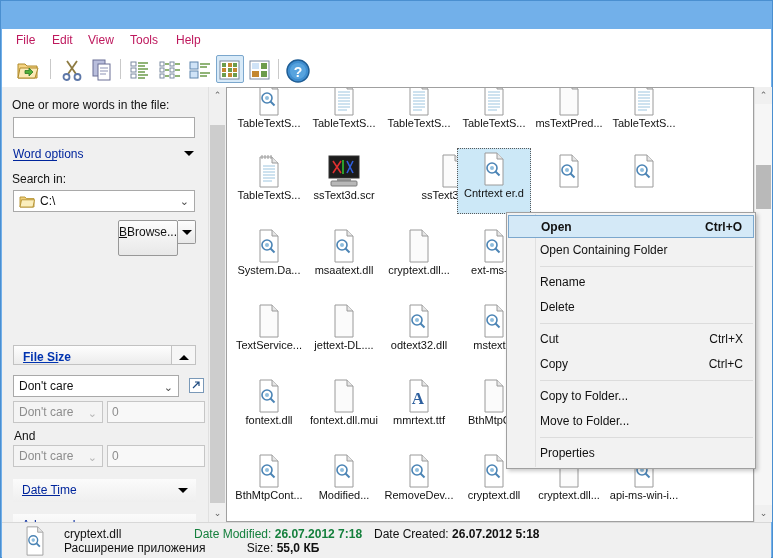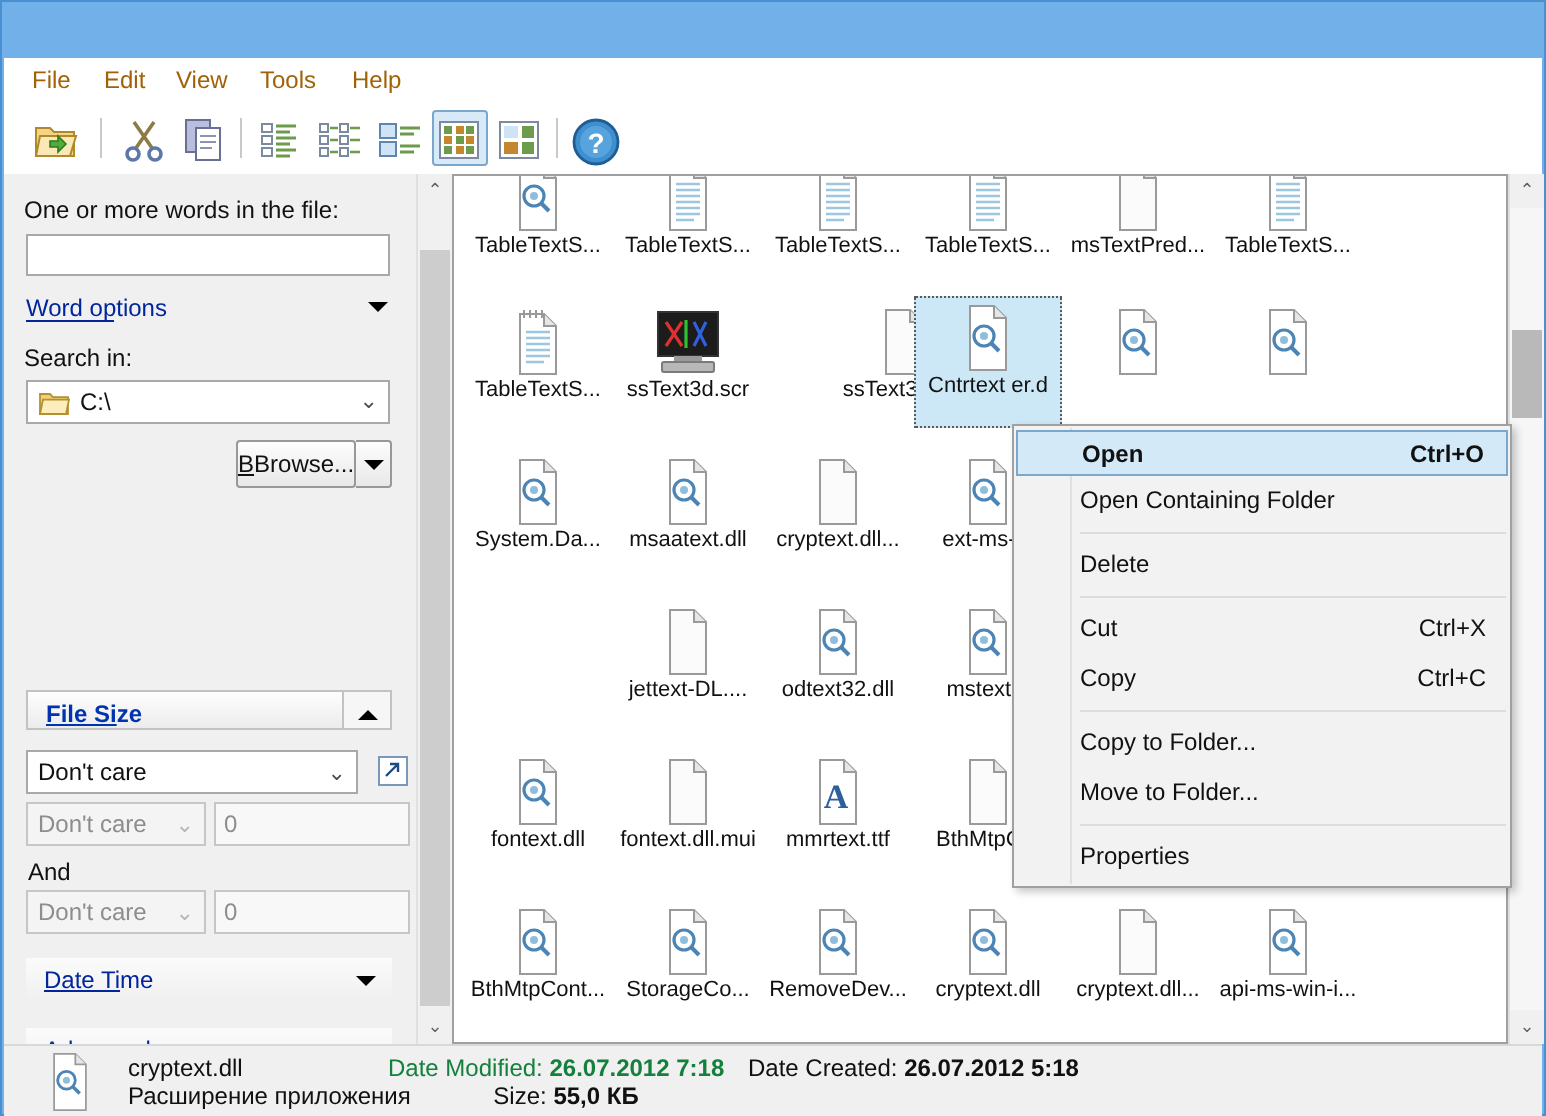--- a/index.html
+++ b/index.html
@@ -44,21 +44,21 @@
     background:#f0f0f0;
   }
   
   .menubar{
     position:absolute;left:0;top:0;width:769px;height:22px;
     background:#ffffff;
     border-bottom:0;
   }
   .menuitem{
     position:absolute;top:3px;height:16px;padding:0 8px;
-    font-size:12px;color:#a16207;line-height:16px;cursor:default;
+    font-size:12px;color:#be185d;line-height:16px;cursor:default;
   }
   
   .toolbar{
     position:absolute;left:0;top:22px;width:769px;height:36px;
     background:#ffffff;border-bottom:1px solid #c6c6c6;
   }
   .tbtn{
     position:absolute;top:4px;width:28px;height:28px;cursor:default;
     border:1px solid transparent;border-radius:2px;
     box-sizing:border-box;
@@ -337,21 +337,21 @@
         <span style="position:absolute;left:5px;top:4px;">
           <svg width="16" height="14" viewBox="0 0 16 14">
             <path d="M1 2 h5 l1.4 1.6 H15 V12 H1 Z" fill="#f0cf7b" stroke="#b4912f" stroke-width=".9"></path>
             <path d="M2.5 4.8 H15.5 L14 12 H1 Z" fill="#fbeebc" stroke="#b4912f" stroke-width=".9"></path>
           </svg>
         </span>
         <span>C:\</span>
         <span class="chev">⌄</span>
       </div>
 
-      <div class="btn" style="left:116px;top:133px;width:60px;height:24px;">
+      <div class="btn" style="left:116px;top:133px;width:60px;height:36px;">
         <span class="lbl"><u>B</u><span>Browse...</span></span>
       </div>
       <div class="btn-split" style="left:176px;top:133px;width:18px;height:24px;">
         <div class="arrow-dn" style="left:4px;top:9px;"></div>
       </div>
 
       <div class="sect-head" style="left:11px;top:258px;width:183px;height:20px;">
         <div class="t"><u>File Si</u><span>ze</span></div>
         <div class="sect-btn">
           <div class="arrow-up" style="left:7px;top:9px;"></div>
@@ -548,20 +548,27 @@
         <div class="ic"><svg width="34" height="36" viewBox="0 0 34 36">
               <path d="M8 2 h12 l6 6 v26 H8 Z" fill="#ffffff" stroke="#9a9a9a"></path>
               <path d="M20 2 v6 h6" fill="#e6e6e6" stroke="#9a9a9a"></path>
               <circle cx="15" cy="17" r="5" fill="none" stroke="#4b84b5" stroke-width="1.6"></circle>
               <circle cx="15" cy="17" r="2" fill="#8fbddd"></circle>
               <path d="M18.5 20.5 l4 4" stroke="#4b84b5" stroke-width="2"></path>
             </svg></div>
         <span class="nm">ext-ms-...</span>
       </div>
 
+      <div class="fileitem" style="left:5px;top:213px;">
+        <div class="ic"><svg width="34" height="36" viewBox="0 0 34 36">
+              <path d="M8 2 h12 l6 6 v26 H8 Z" fill="#fbfbfb" stroke="#9a9a9a"></path>
+              <path d="M20 2 v6 h6" fill="#e6e6e6" stroke="#9a9a9a"></path>
+            </svg></div>
+        <span class="nm">TextService...</span>
+      </div>
       <div class="fileitem" style="left:80px;top:213px;">
         <div class="ic"><svg width="34" height="36" viewBox="0 0 34 36">
               <path d="M8 2 h12 l6 6 v26 H8 Z" fill="#fbfbfb" stroke="#9a9a9a"></path>
               <path d="M20 2 v6 h6" fill="#e6e6e6" stroke="#9a9a9a"></path>
             </svg></div>
         <span class="nm">jettext-DL....</span>
       </div>
       <div class="fileitem" style="left:155px;top:213px;">
         <div class="ic"><svg width="34" height="36" viewBox="0 0 34 36">
               <path d="M8 2 h12 l6 6 v26 H8 Z" fill="#ffffff" stroke="#9a9a9a"></path>
@@ -627,21 +634,21 @@
         <span class="nm">BthMtpCont...</span>
       </div>
       <div class="fileitem" style="left:80px;top:363px;">
         <div class="ic"><svg width="34" height="36" viewBox="0 0 34 36">
               <path d="M8 2 h12 l6 6 v26 H8 Z" fill="#ffffff" stroke="#9a9a9a"></path>
               <path d="M20 2 v6 h6" fill="#e6e6e6" stroke="#9a9a9a"></path>
               <circle cx="15" cy="17" r="5" fill="none" stroke="#4b84b5" stroke-width="1.6"></circle>
               <circle cx="15" cy="17" r="2" fill="#8fbddd"></circle>
               <path d="M18.5 20.5 l4 4" stroke="#4b84b5" stroke-width="2"></path>
             </svg></div>
-        <span class="nm">StorageCo...</span>
+        <span class="nm">Modified...</span>
       </div>
       <div class="fileitem" style="left:155px;top:363px;">
         <div class="ic"><svg width="34" height="36" viewBox="0 0 34 36">
               <path d="M8 2 h12 l6 6 v26 H8 Z" fill="#ffffff" stroke="#9a9a9a"></path>
               <path d="M20 2 v6 h6" fill="#e6e6e6" stroke="#9a9a9a"></path>
               <circle cx="15" cy="17" r="5" fill="none" stroke="#4b84b5" stroke-width="1.6"></circle>
               <circle cx="15" cy="17" r="2" fill="#8fbddd"></circle>
               <path d="M18.5 20.5 l4 4" stroke="#4b84b5" stroke-width="2"></path>
             </svg></div>
         <span class="nm">RemoveDev...</span>
@@ -685,20 +692,23 @@
       <div class="gutter"></div>
 
       <div class="ctxitem hl">
         <span>Open</span>
         <span class="acc">Ctrl+O</span>
       </div>
       <div class="ctxitem">
         <span>Open Containing Folder</span>
       </div>
       <div class="ctxsep"></div>
+      <div class="ctxitem">
+        <span>Rename</span>
+      </div>
       <div class="ctxitem">
         <span>Delete</span>
       </div>
       <div class="ctxsep"></div>
       <div class="ctxitem">
         <span>Cut</span>
         <span class="acc">Ctrl+X</span>
       </div>
       <div class="ctxitem">
         <span>Copy</span>

